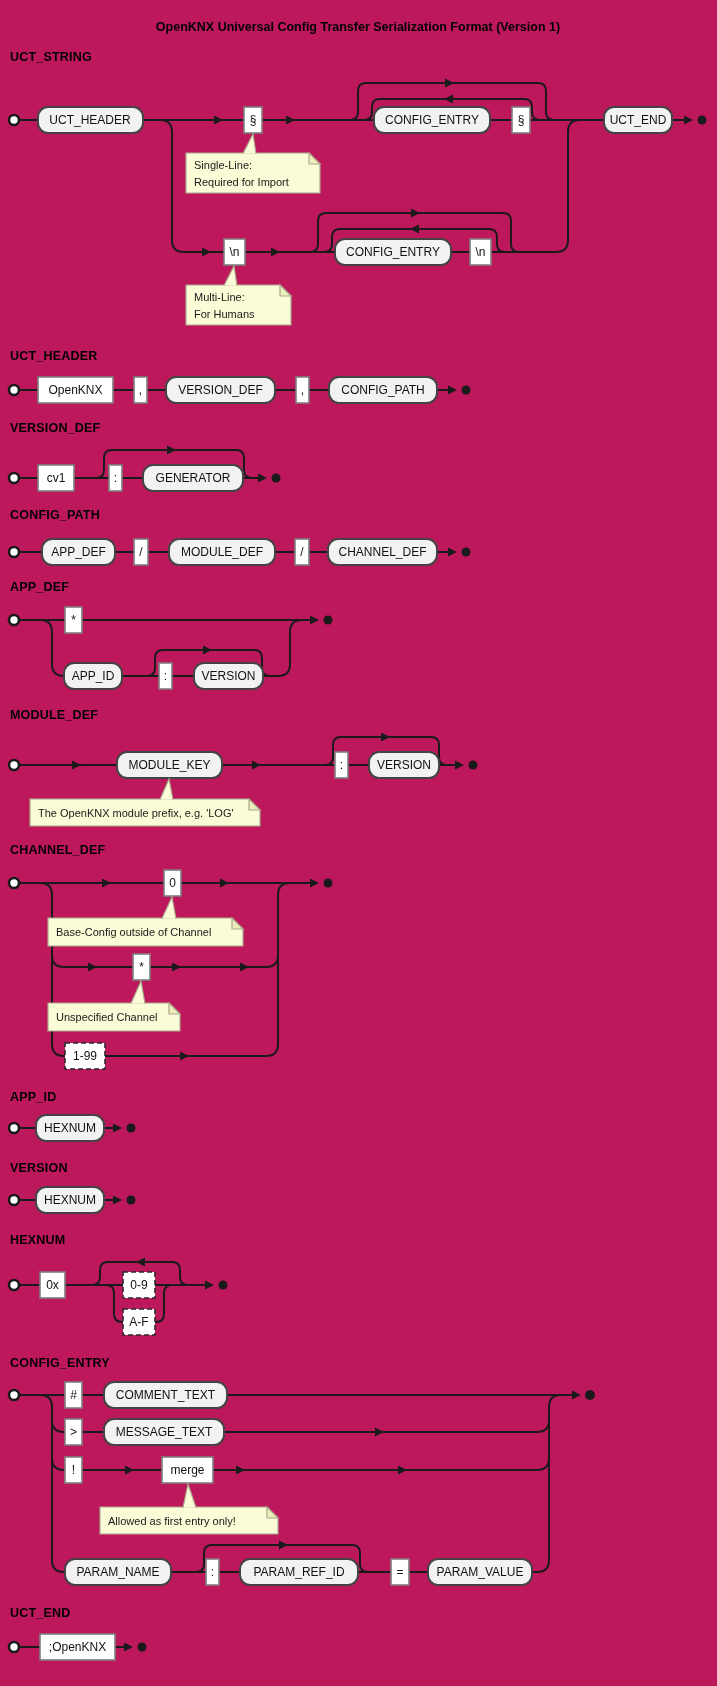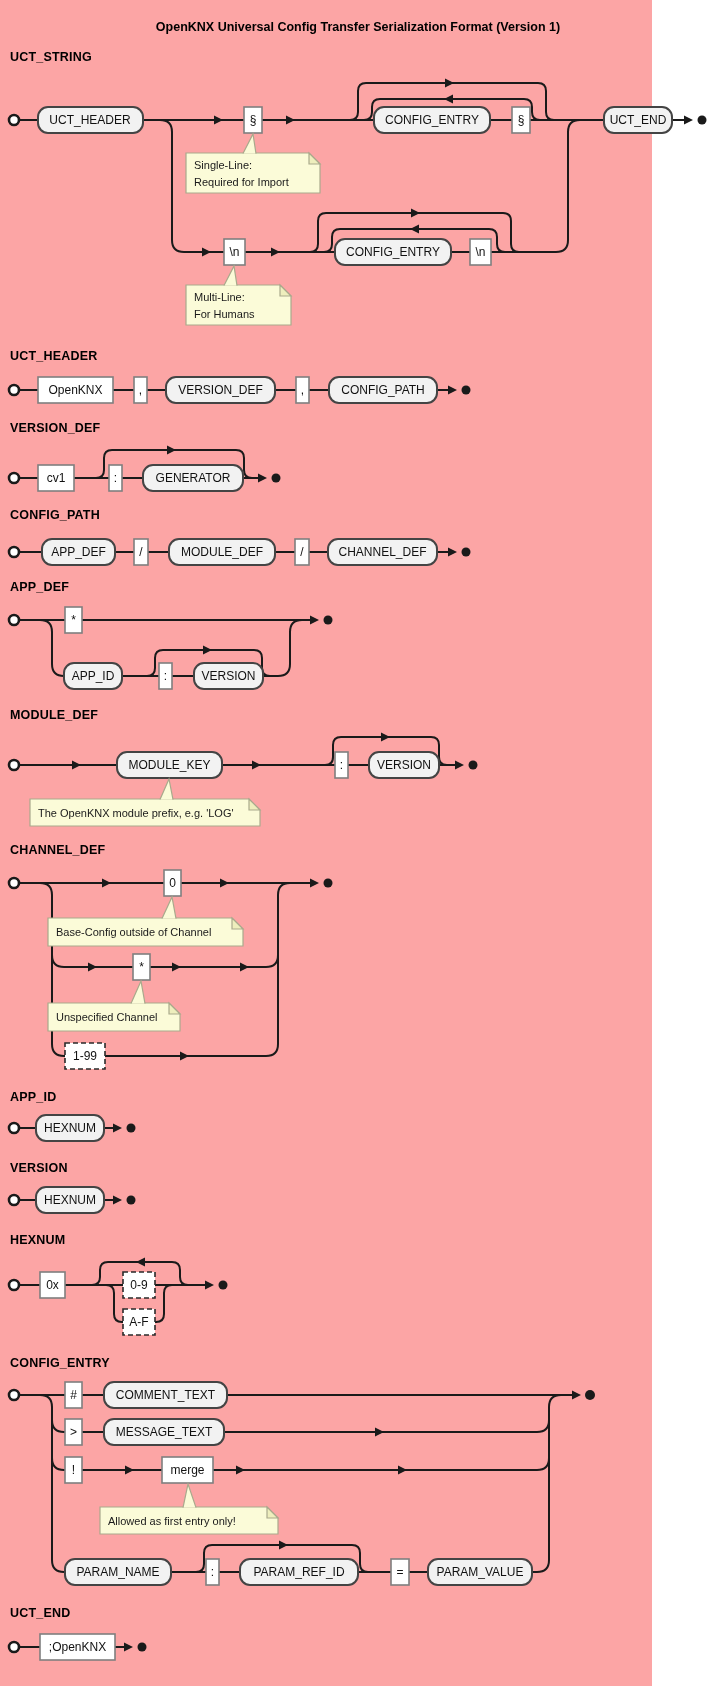--- a/index.html
+++ b/index.html
@@ -1,16 +1,16 @@
 <!DOCTYPE html>
 <html><head>
 <meta charset="utf-8">
 <style>
   html,body{margin:0;padding:0;background:#ffffff;}
-  .page{position:relative;width:652px;height:1686px;background:#fca5a5;
+  .page{position:relative;width:717px;height:1686px;background:#be185d;
         font-family:"Liberation Sans","DejaVu Sans",sans-serif;}
   svg text{font-family:"Liberation Sans","DejaVu Sans",sans-serif;}
   .title{font-size:12.5px;font-weight:bold;fill:#000;}
   .heading{font-size:12.5px;font-weight:bold;fill:#000;letter-spacing:.2px;}
   .rail{stroke:#1a1a1a;stroke-width:2;fill:none;}
   .tbox{fill:#ffffff;stroke:#7f7f7f;stroke-width:1.6;}
   .ntbox{fill:#f2f2f2;stroke:#444444;stroke-width:2;}
   .dbox{fill:#ffffff;stroke:#2a2a2a;stroke-width:1.6;stroke-dasharray:5 3;}
   .boxtext{font-size:12px;fill:#111;text-anchor:middle;}
   .arrow{fill:#1a1a1a;stroke:none;}

